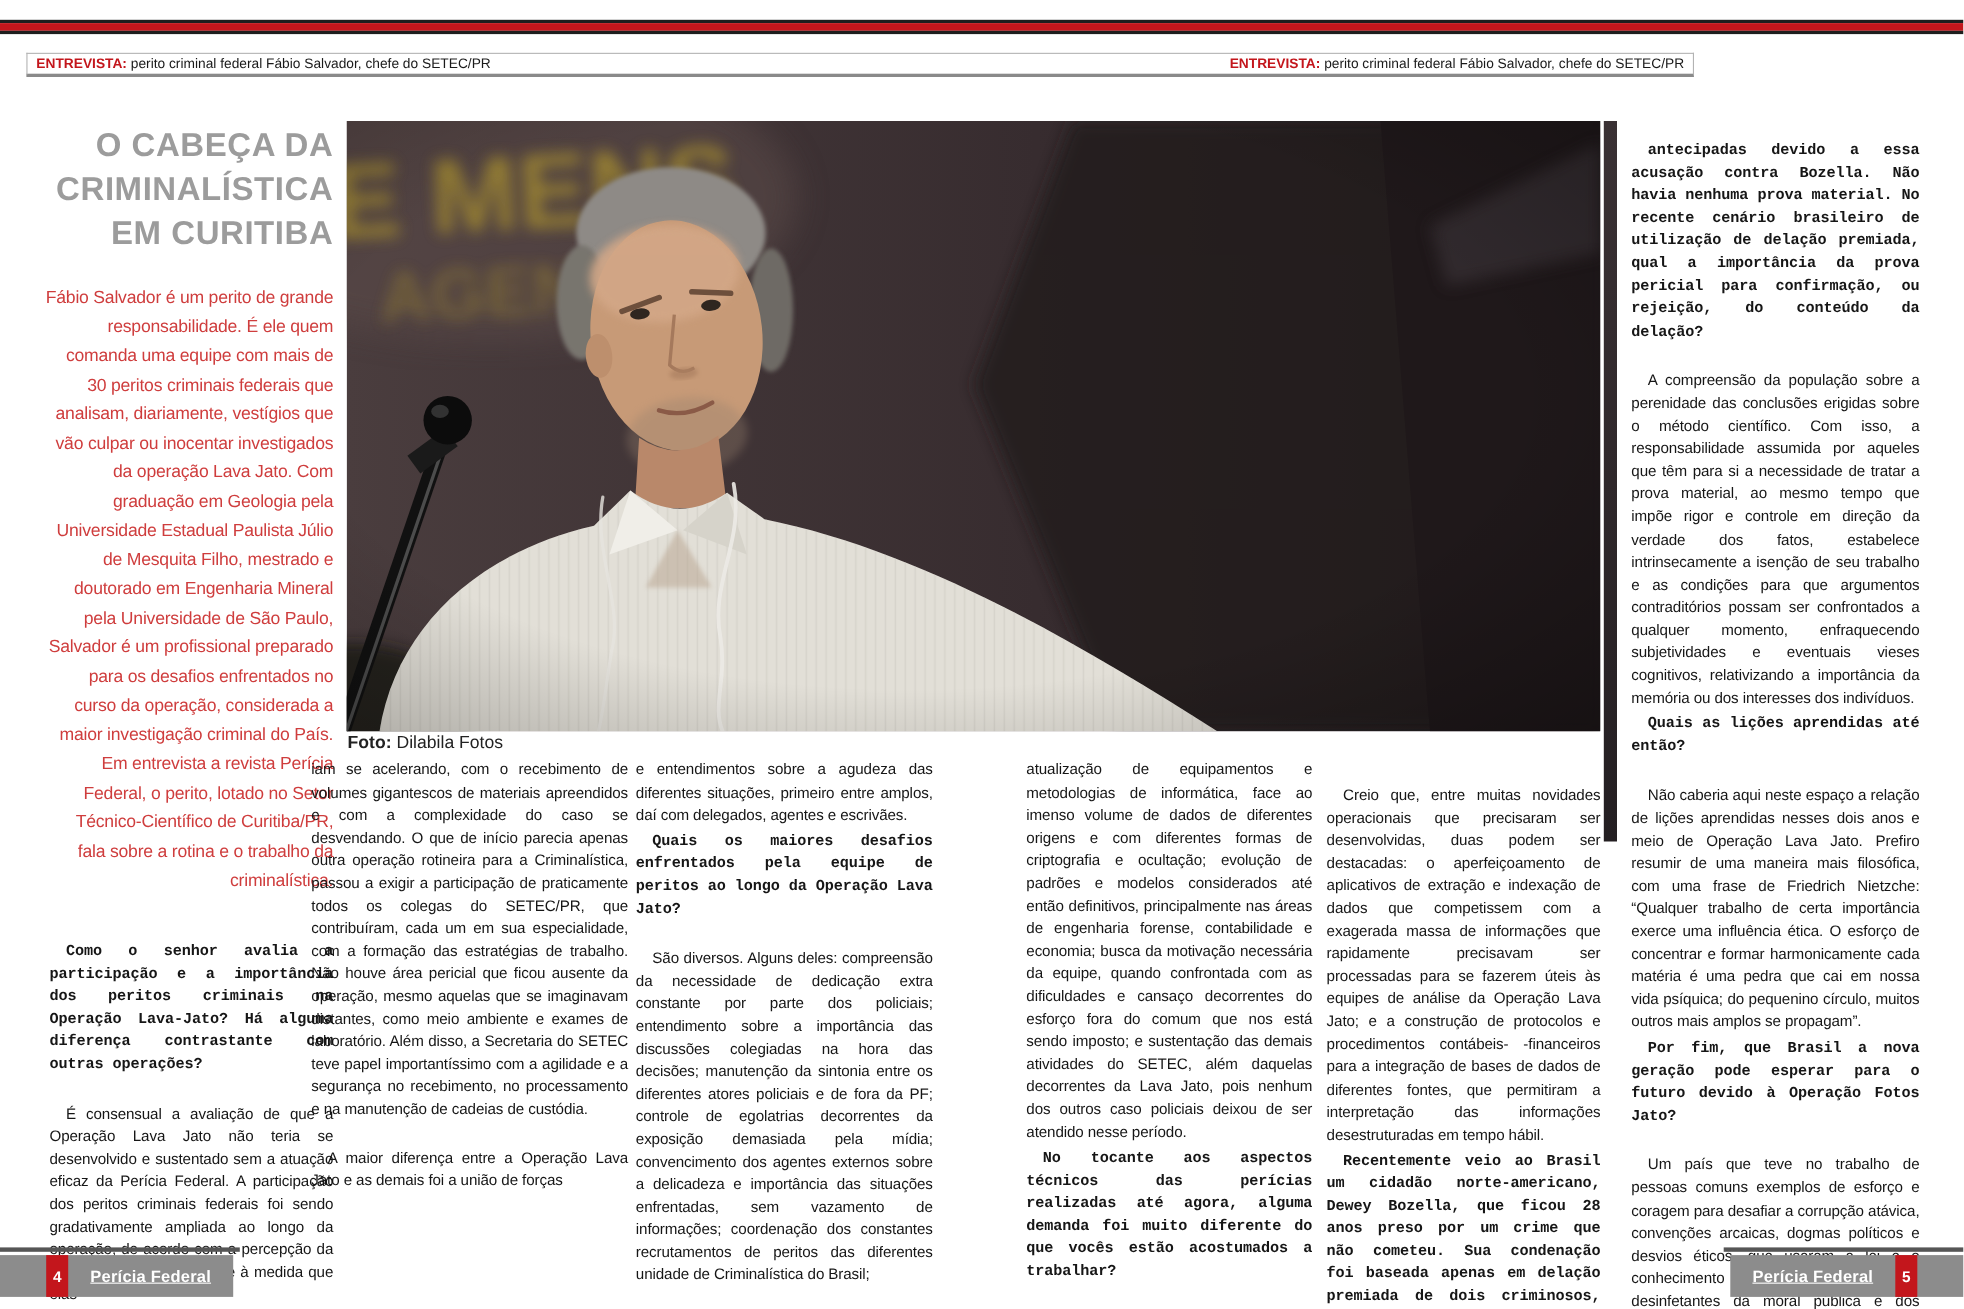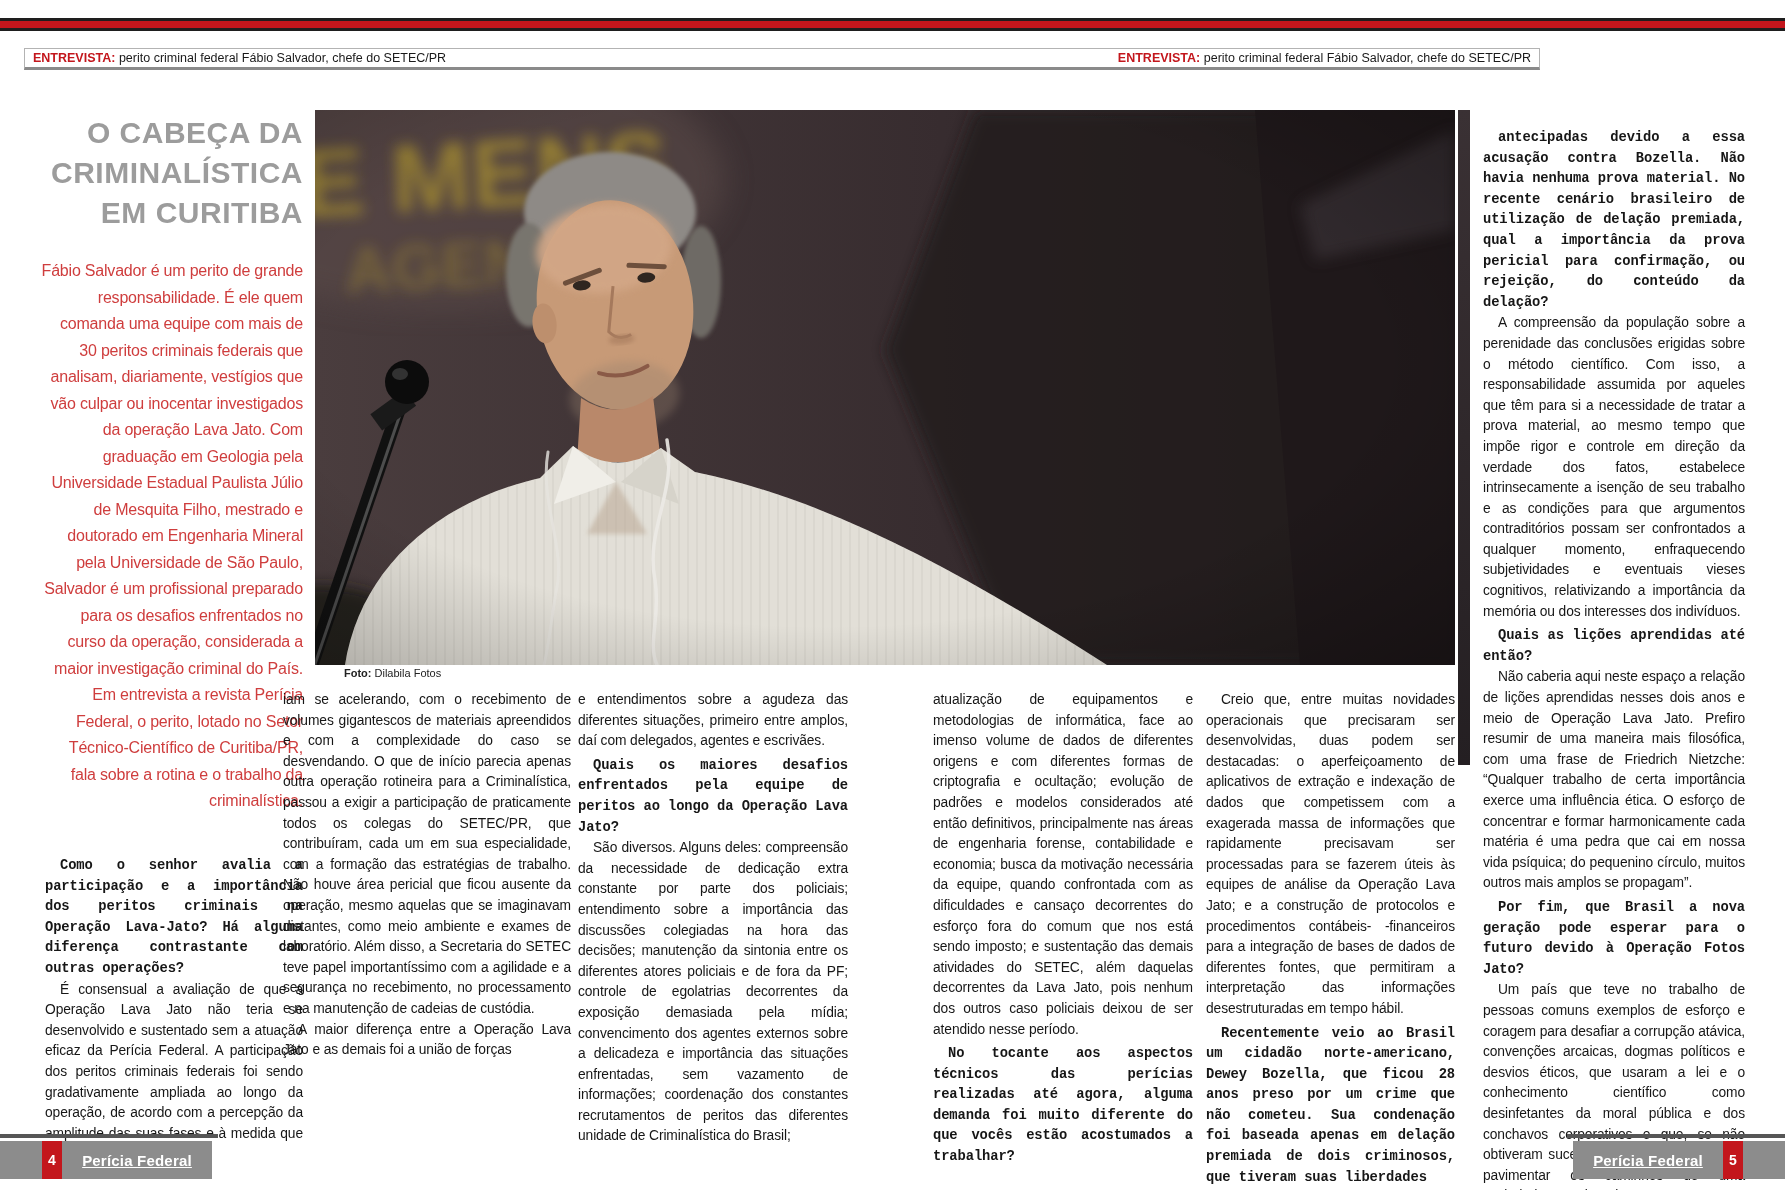--- a/index.html
+++ b/index.html
@@ -29,30 +29,30 @@
     font-size:30px;line-height:40px;font-weight:bold;color:var(--title-gray,#9c9c9c);
     text-align:right;white-space:pre-line;letter-spacing:.5px;}
   .article-intro{position:absolute;left:40px;top:258px;width:263px;
     font-size:16px;line-height:26.5px;color:var(--intro-red,#cf3d3d);
     text-align:right;letter-spacing:-0.2px;}
 
   
   .photo{position:absolute;left:315px;top:110px;width:1140px;height:555px;overflow:hidden;}
   .photo-side-bar{position:absolute;left:1458px;top:110px;width:12px;height:655px;
     background:linear-gradient(#3a3134,#241f22);}
-  .photo-credit{position:absolute;left:316px;top:667px;font-size:11px;color:#222;margin-left:28px;}
+  .photo-credit{position:absolute;left:316px;top:667px;font-size:16px;color:#222;}
   .photo-credit b{font-weight:bold;}
 
   
   .col{position:absolute;font-size:13.8px;line-height:20.6px;letter-spacing:-0.1px;
     text-align:justify;color:#161616;}
   .col .blk{margin:0;}
   .col .blk.q{font-weight:bold;text-indent:15px;margin-top:4px;font-family:Liberation Mono, monospace;}
   .col .blk.q:first-child{margin-top:0;}
-  .col .blk.a{text-indent:15px;}
+  .col .blk.a{text-indent:15px;margin-top:23px;}
   .col .blk.cont{text-indent:0;}
   #col1{left:45px;top:856px;width:258px;}
   #col2{left:283px;top:690px;width:288px;}
   #col3{left:578px;top:690px;width:270px;}
   #col4{left:933px;top:690px;width:260px;}
   #col5{left:1206px;top:690px;width:249px;}
   #col6{left:1483px;top:128px;width:262px;}
 
   
   .footer-line{position:absolute;top:1134px;height:4px;background:#565656;}

